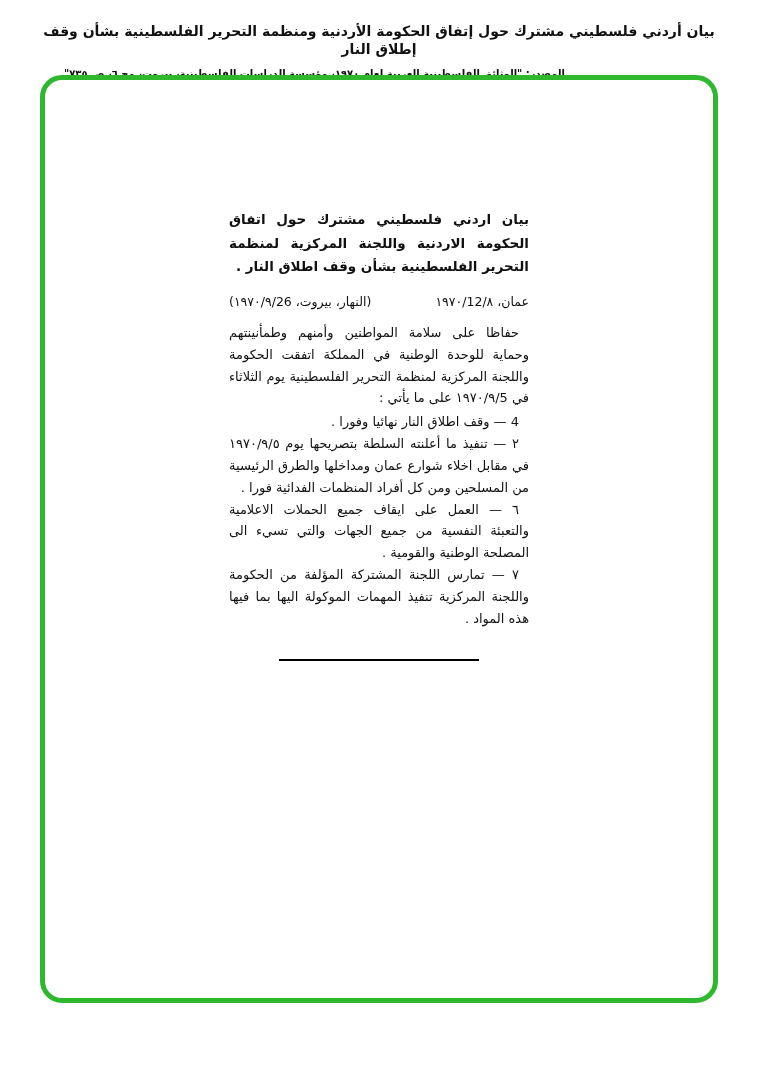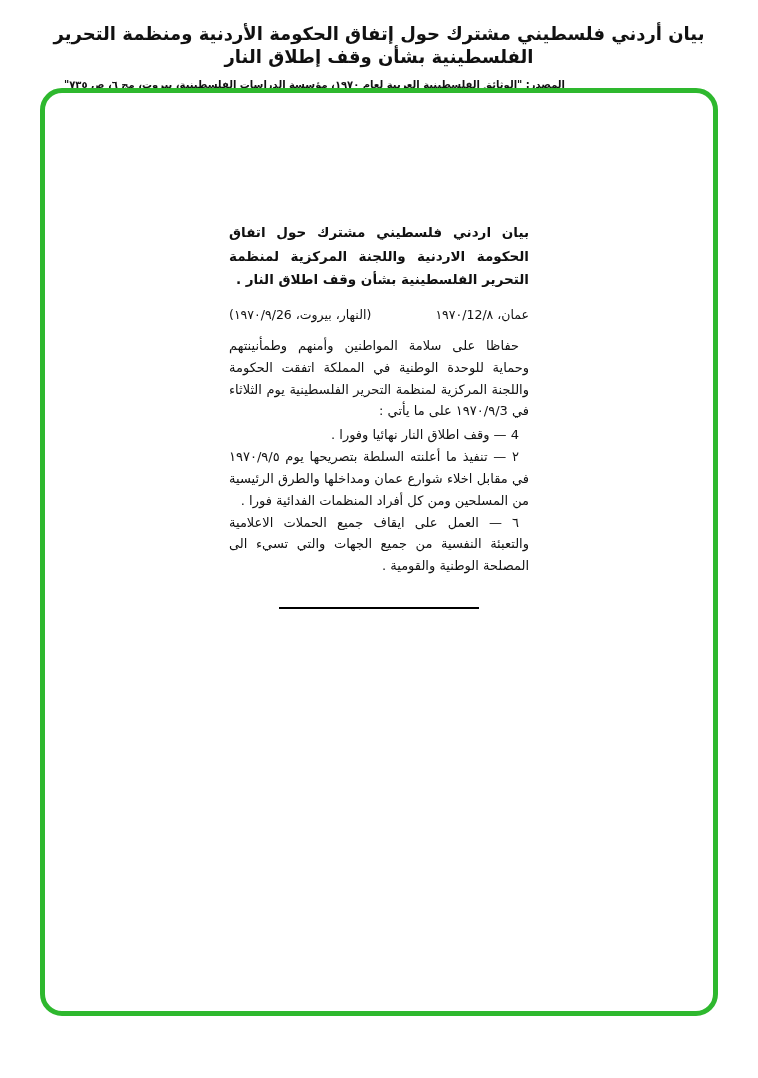--- a/index.html
+++ b/index.html
@@ -10,39 +10,39 @@
     color: #111;
     overflow: hidden;
   }
   .page { position: relative; width: 758px; height: 1078px; direction: rtl; }
 
   
   .top-header { padding-top: 22px; }
   .top-title {
     direction: rtl;
     text-align: center;
-    font-size: 18px;
+    font-size: 14px;
     font-weight: bold;
     padding: 0 30px;
     line-height: 1.3;
   }
   .top-source {
     direction: rtl;
     text-align: left;
     font-size: 10px;
     font-weight: bold;
     margin: 9px 0 0 64px;
     line-height: 1.3;
   }
 
   
   .doc-frame {
     position: absolute;
     left: 40px;
-    top: 88px;
+    top: 75px;
     width: 678px;
     height: 928px;
     border: 5px solid #2eb82e;
     border-radius: 22px;
     background: #ffffff;
   }
 
   
   .doc {
     direction: rtl;
@@ -89,24 +89,25 @@
   <div class="doc-frame">
     <div class="doc">
 
       <div class="doc-title">بيان اردني فلسطيني مشترك حول اتفاق الحكومة الاردنية واللجنة المركزية لمنظمة التحرير الفلسطينية بشأن وقف اطلاق النار .</div>
 
       <div class="dateline">
         <span>عمان، ١٩٧٠/12/٨</span>
         <span>(النهار، بيروت، ١٩٧٠/٩/26)</span>
       </div>
 
-      <p class="intro">حفاظا على سلامة المواطنين وأمنهم وطمأنينتهم وحماية للوحدة الوطنية في المملكة اتفقت الحكومة واللجنة المركزية لمنظمة التحرير الفلسطينية يوم الثلاثاء في ١٩٧٠/٩/3 على ما يأتي :</p>
+      <p class="intro">حفاظا على سلامة المواطنين وأمنهم وطمأنينتهم وحماية للوحدة الوطنية في المملكة اتفقت الحكومة واللجنة المركزية لمنظمة التحرير الفلسطينية يوم الثلاثاء في ١٩٧٠/٩/5 على ما يأتي :</p>
 
       <p>4 — وقف اطلاق النار نهائيا وفورا .</p>
       <p>٢ — تنفيذ ما أعلنته السلطة بتصريحها يوم ١٩٧٠/٩/٥ في مقابل اخلاء شوارع عمان ومداخلها والطرق الرئيسية من المسلحين ومن كل أفراد المنظمات الفدائية فورا .</p>
       <p>٦ — العمل على ايقاف جميع الحملات الاعلامية والتعبئة النفسية من جميع الجهات والتي تسيء الى المصلحة الوطنية والقومية .</p>
+      <p>٧ — تمارس اللجنة المشتركة المؤلفة من الحكومة واللجنة المركزية تنفيذ المهمات الموكولة اليها بما فيها هذه المواد .</p>
 
       <div class="end-rule"></div>
 
     </div>
   </div>
 
 </div>
 
 </body></html>

